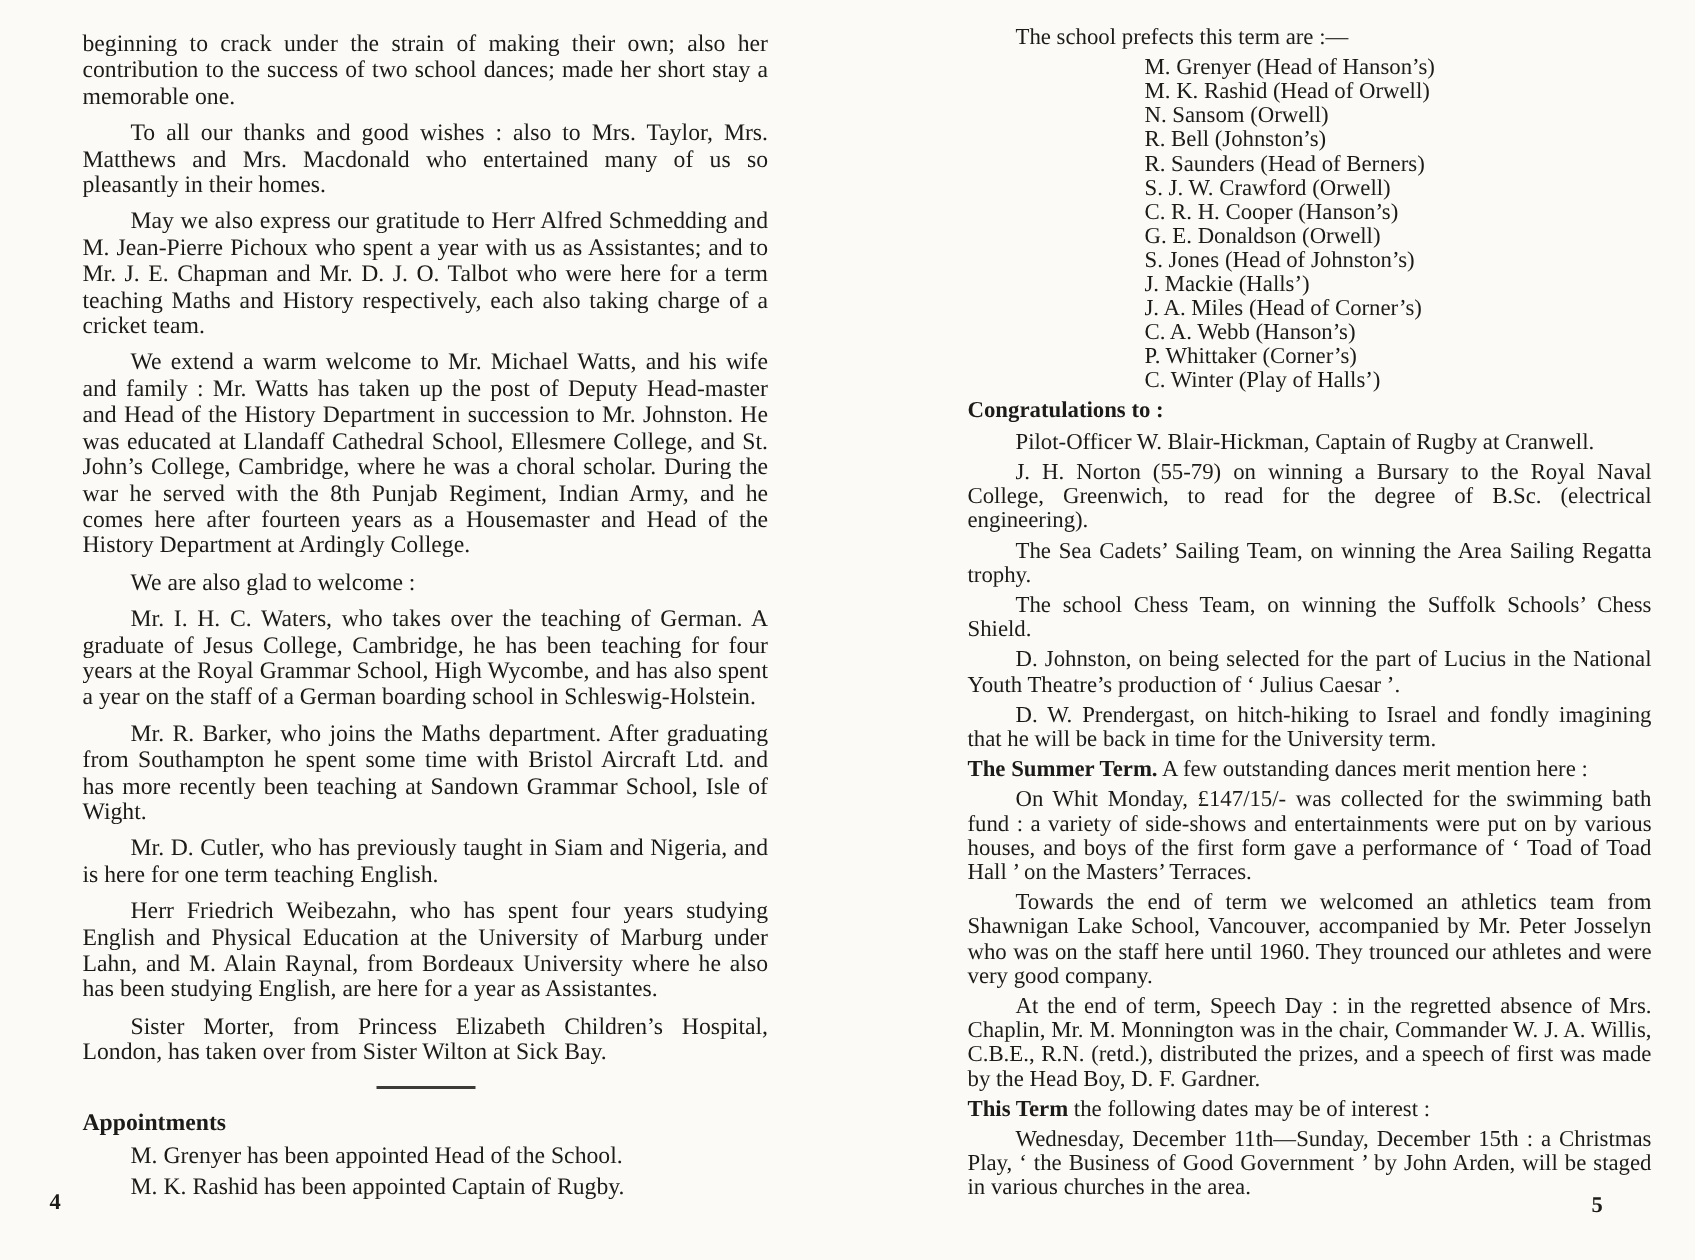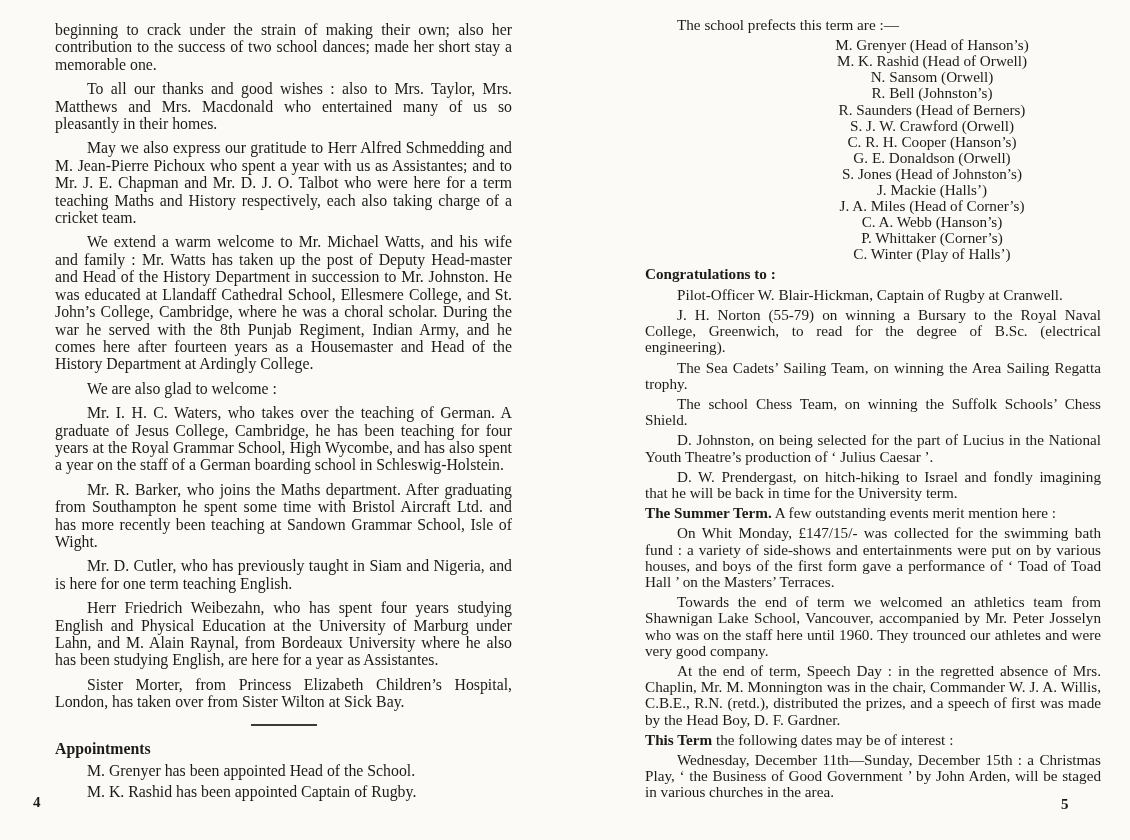--- a/index.html
+++ b/index.html
@@ -24,21 +24,20 @@
   p.flush { text-indent:0; }
   .heading {
     font-weight:bold;
     font-size:inherit;
     margin:3px 0 5px 0;
   }
   b.runin { font-weight:bold; }
   ul.prefects {
     list-style:none; margin:1px 0 3px 118px; padding:0;
     line-height:16.1px;
-    text-align:center;
   }
   .divider {
     width:66px; height:0;
     border-top:2px solid #3c3a36;
     margin:13px auto 14px auto;
   }
   .appointments p.body { margin-bottom:4px; }
   .page-num {
     position:absolute;
     font-weight:bold;
@@ -95,21 +94,21 @@
     </ul>
 
     <div class="heading">Congratulations to :</div>
     <p class="body">Pilot-Officer W. Blair-Hickman, Captain of Rugby at Cranwell.</p>
     <p class="body">J. H. Norton (55-79) on winning a Bursary to the Royal Naval College, Greenwich, to read for the degree of B.Sc. (electrical engineering).</p>
     <p class="body">The Sea Cadets’ Sailing Team, on winning the Area Sailing Regatta trophy.</p>
     <p class="body">The school Chess Team, on winning the Suffolk Schools’ Chess Shield.</p>
     <p class="body">D. Johnston, on being selected for the part of Lucius in the National Youth Theatre’s production of ‘ Julius Caesar ’.</p>
     <p class="body">D. W. Prendergast, on hitch-hiking to Israel and fondly imagining that he will be back in time for the University term.</p>
 
-    <p class="body flush"><b class="runin">The Summer Term.</b><span> A few outstanding events merit mention here :</span></p>
+    <p class="body flush"><b class="runin">The Summer Term.</b><span> A few outstanding dances merit mention here :</span></p>
     <p class="body">On Whit Monday, £147/15/- was collected for the swimming bath fund : a variety of side-shows and entertainments were put on by various houses, and boys of the first form gave a performance of ‘ Toad of Toad Hall ’ on the Masters’ Terraces.</p>
     <p class="body">Towards the end of term we welcomed an athletics team from Shawnigan Lake School, Vancouver, accompanied by Mr. Peter Josselyn who was on the staff here until 1960. They trounced our athletes and were very good company.</p>
     <p class="body">At the end of term, Speech Day : in the regretted absence of Mrs. Chaplin, Mr. M. Monnington was in the chair, Commander W. J. A. Willis, C.B.E., R.N. (retd.), distributed the prizes, and a speech of first was made by the Head Boy, D. F. Gardner.</p>
 
     <p class="body flush"><b class="runin">This Term</b><span> the following dates may be of interest :</span></p>
     <p class="body">Wednesday, December 11th—Sunday, December 15th : a Christmas Play, ‘ the Business of Good Government ’ by John Arden, will be staged in various churches in the area.</p>
   </div>
   <div class="page-num page-num-right">5</div>
 
 </div>

